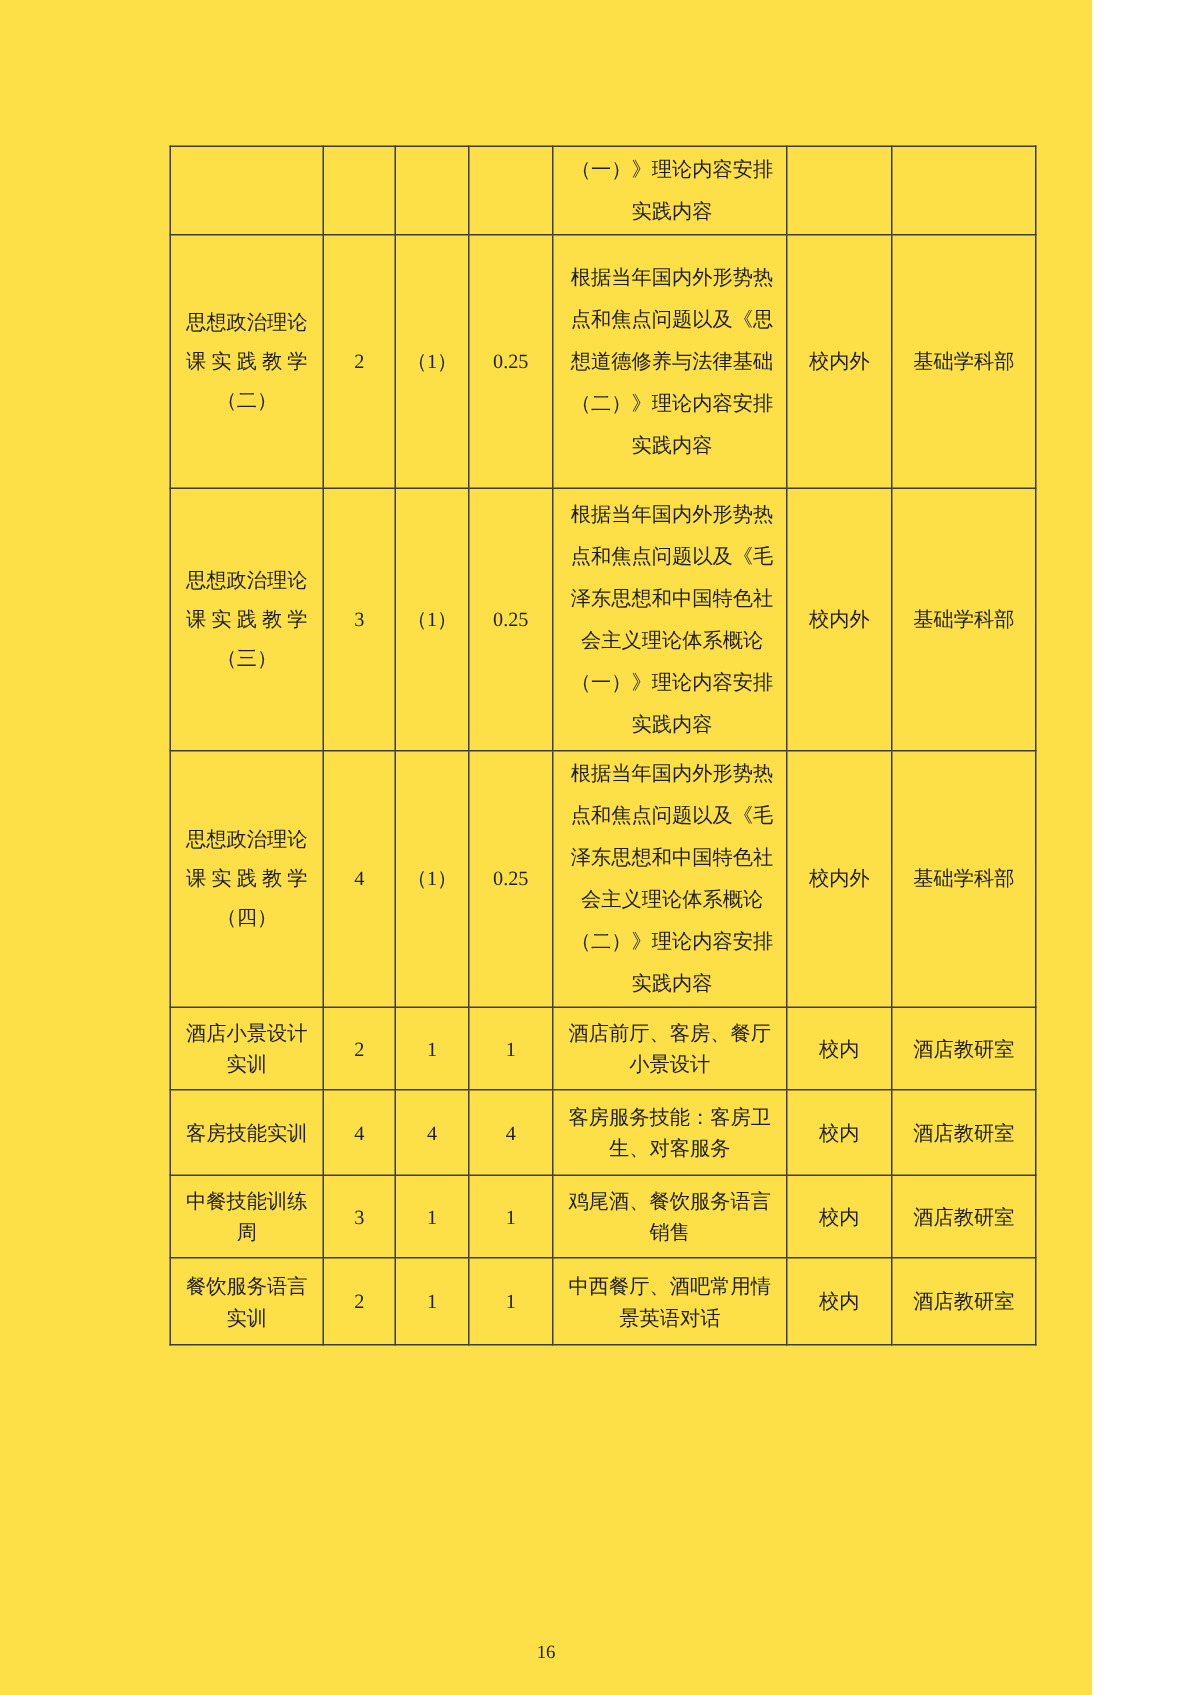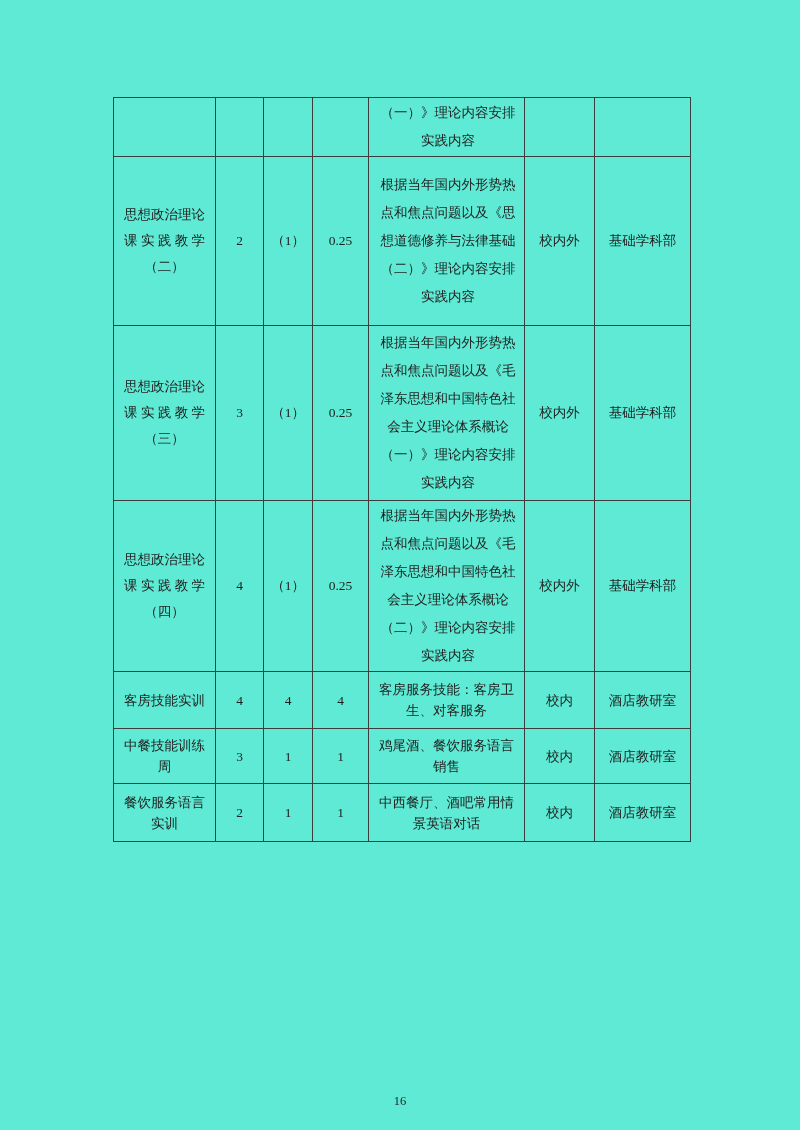--- a/index.html
+++ b/index.html
@@ -1,19 +1,19 @@
 <!DOCTYPE html>
 <html><head>
 <meta charset="utf-8">
 <style>
   html,body{margin:0;padding:0;background:#ffffff;}
   .page{
     position:relative;
-    width:800px;height:1130px;
-    background:#5eead4;
+    width:728px;height:1130px;
+    background:#fde047;
     font-family:"Liberation Serif","DejaVu Serif",serif;
     color:#1f1f1f;
     overflow:hidden;
   }
   table.doc-table{
     position:absolute;left:113px;top:97px;
     border-collapse:collapse;
     table-layout:fixed;
   }
   table.doc-table td{
@@ -106,20 +106,31 @@
           <td class="al-center col-credits">0.25</td>
           <td class="al-left col-content">根据当年国内外形势热
 点和焦点问题以及《毛
 泽东思想和中国特色社
 会主义理论体系概论
 （二）》理论内容安排
 实践内容</td>
           <td class="al-center col-location">校内外</td>
           <td class="al-center col-department">基础学科部</td>
         </tr>
+        <tr class="short" style="height: 55px;">
+          <td class="al-left col-course">酒店小景设计
+实训</td>
+          <td class="al-center col-semester">2</td>
+          <td class="al-center col-weeks">1</td>
+          <td class="al-center col-credits">1</td>
+          <td class="al-center col-content">酒店前厅、客房、餐厅
+小景设计</td>
+          <td class="al-center col-location">校内</td>
+          <td class="al-center col-department">酒店教研室</td>
+        </tr>
         <tr class="short" style="height: 57px;">
           <td class="al-left col-course">客房技能实训</td>
           <td class="al-center col-semester">4</td>
           <td class="al-center col-weeks">4</td>
           <td class="al-center col-credits">4</td>
           <td class="al-center col-content">客房服务技能：客房卫
 生、对客服务</td>
           <td class="al-center col-location">校内</td>
           <td class="al-center col-department">酒店教研室</td>
         </tr>

